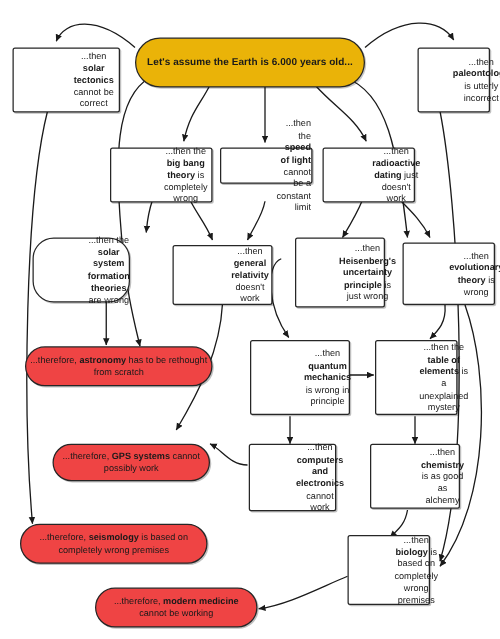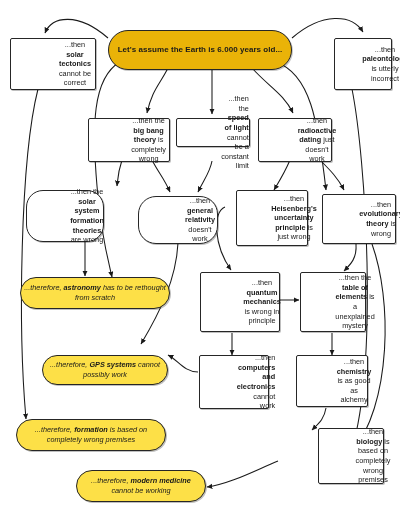--- a/index.html
+++ b/index.html
@@ -55,22 +55,21 @@
     border-radius: 999px;
     box-shadow: 1px 1px 0 rgba(0,0,0,0.22);
   }
   .start {
     background: #eab308;
     font-size: 8px;
     font-weight: bold;
     letter-spacing: 0.05px;
   }
   .concl {
-    background: #fde047;
-    font-style: italic;
+    background: #ef4444;
   }
 </style>
 </head>
 <body>
 
 <div id="canvas">
 
   <svg id="edges" viewBox="0 0 400 511">
     <defs>
       <marker id="ah" markerWidth="7" markerHeight="7" refX="5.4" refY="2.6" orient="auto" markerUnits="userSpaceOnUse">
@@ -152,21 +151,21 @@
   </div>
 
   <div class="node rect" style="left:258px; top:118px; width:74px; height:44px;">
     <span class="txt">...then <b>radioactive dating</b> just doesn't work</span>
   </div>
 
   <div class="node rect" style="left:26px; top:190px; width:78px; height:52px;border-radius:17px;">
     <span class="txt">...then the <b>solar system formation theories</b> are wrong</span>
   </div>
 
-  <div class="node rect" style="left:138px; top:196px; width:80px; height:48px;border-radius:18px;">
+  <div class="node rect" style="left:138px; top:196px; width:80px; height:48px;">
     <span class="txt">...then <b>general relativity</b> doesn't work</span>
   </div>
 
   <div class="node rect" style="left:236px; top:190px; width:72px; height:56px;">
     <span class="txt">...then <b>Heisenberg's uncertainty principle</b> is just wrong</span>
   </div>
 
   <div class="node rect" style="left:322px; top:194px; width:74px; height:50px;">
     <span class="txt">...then <b>evolutionary theory</b> is wrong</span>
   </div>
@@ -180,33 +179,33 @@
   </div>
 
   <div class="node rect" style="left:300px; top:272px; width:66px; height:60px;">
     <span class="txt">...then the <b>table of elements</b> is a unexplained mystery</span>
   </div>
 
   <div class="node pill concl" style="left:42px; top:355px; width:126px; height:30px;">
     <span class="txt">...therefore, <b>GPS systems</b> cannot possibly work</span>
   </div>
 
-  <div class="node rect" style="left:199px; top:355px; width:70px; height:54px;text-align:right;">
+  <div class="node rect" style="left:199px; top:355px; width:70px; height:54px;">
     <span class="txt">...then <b>computers and electronics</b> cannot work</span>
   </div>
 
   <div class="node rect" style="left:296px; top:355px; width:72px; height:52px;">
     <span class="txt">...then <b>chemistry</b> is as good as alchemy</span>
   </div>
 
   <div class="node pill concl" style="left:16px; top:419px; width:150px; height:32px;">
-    <span class="txt">...therefore, <b>formation</b> is based on completely wrong premises</span>
-  </div>
-
-  <div class="node rect" style="left:278px; top:428px; width:66px; height:56px;margin-left:40px;">
+    <span class="txt">...therefore, <b>seismology</b> is based on completely wrong premises</span>
+  </div>
+
+  <div class="node rect" style="left:278px; top:428px; width:66px; height:56px;">
     <span class="txt">...then <b>biology</b> is based on completely wrong premises</span>
   </div>
 
   <div class="node pill concl" style="left:76px; top:470px; width:130px; height:32px;">
     <span class="txt">...therefore, <b>modern medicine</b> cannot be working</span>
   </div>
 
 </div>
 
 </body></html>

